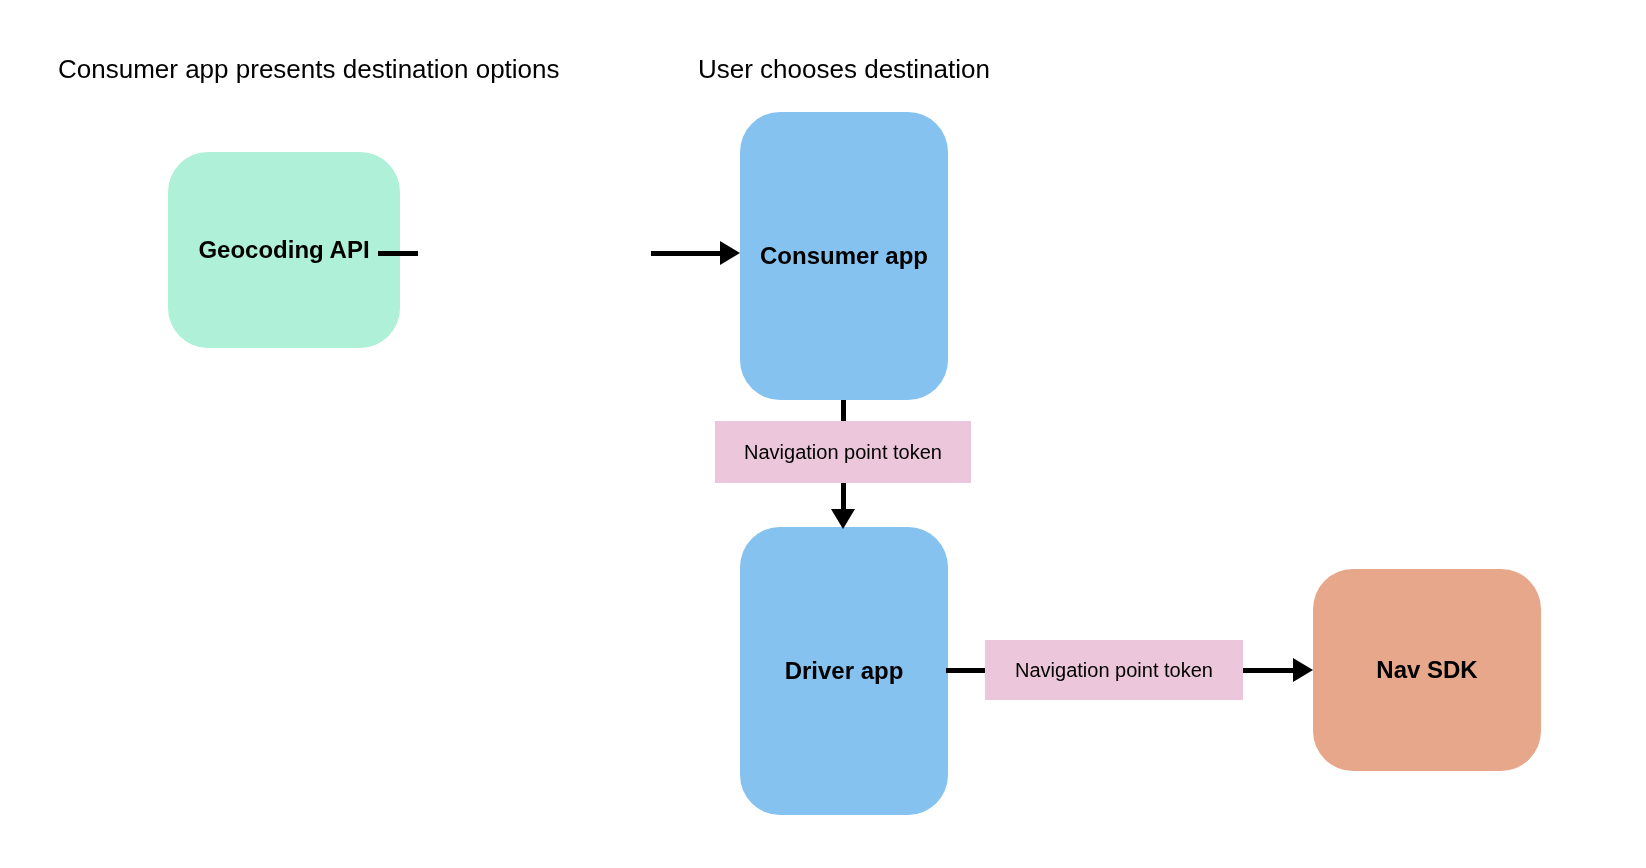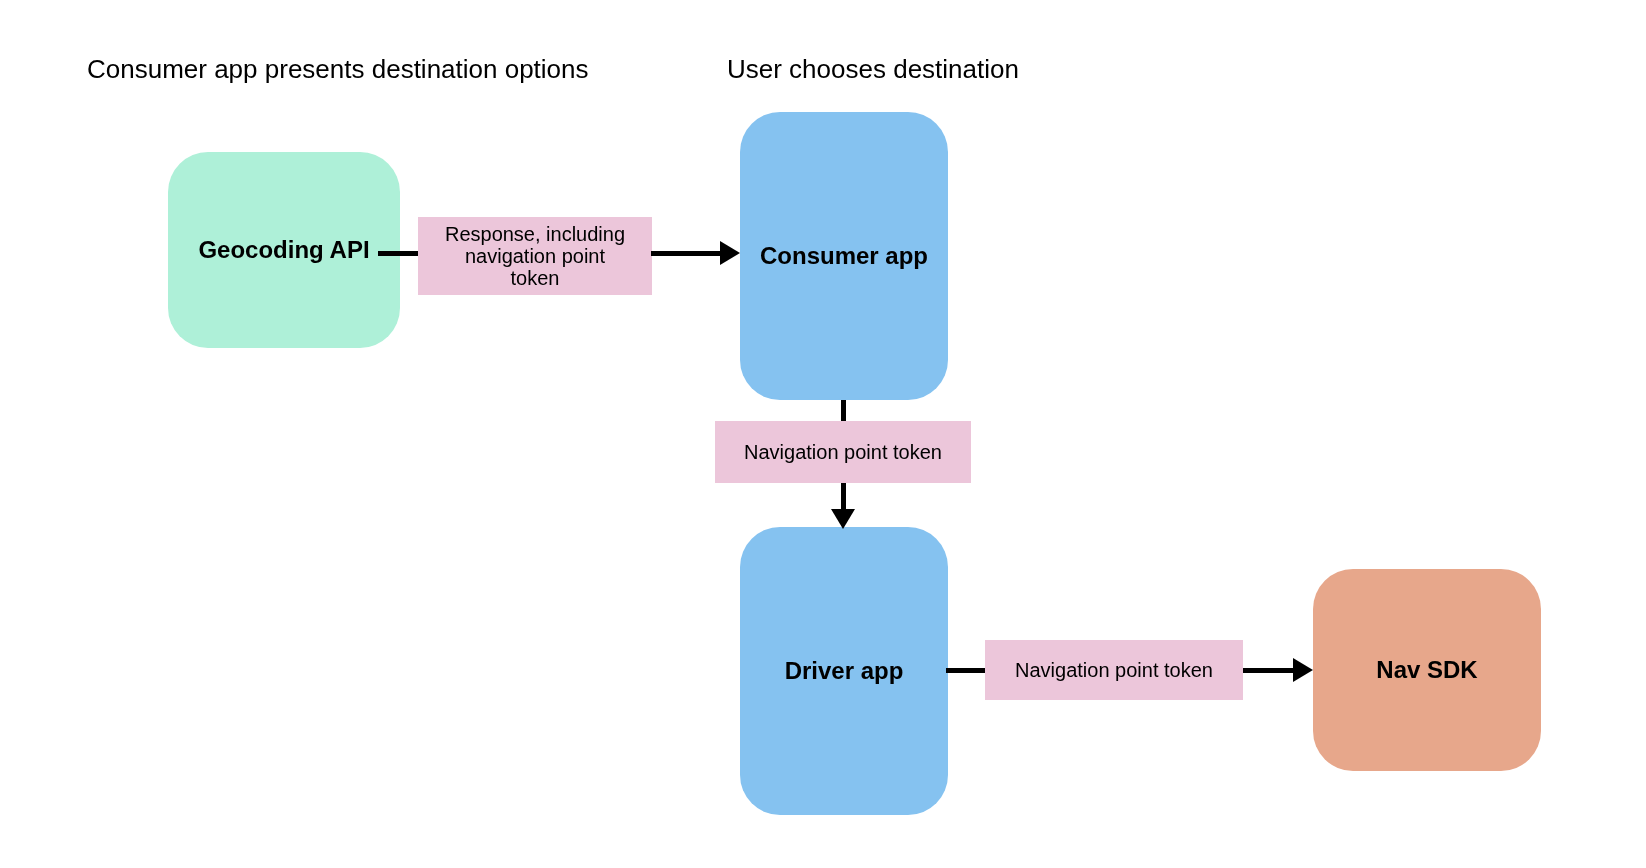--- a/index.html
+++ b/index.html
@@ -16,21 +16,20 @@
     color: #000000;
     overflow: hidden;
   }
   .lane-header {
     position: absolute;
     top: 54px;
     font-size: 26px;
     font-weight: 400;
     color: #000000;
     white-space: nowrap;
-    margin-left: 29px;
   }
   .node {
     position: absolute;
     border-radius: 40px;
     display: flex;
     align-items: center;
     justify-content: center;
     text-align: center;
     font-size: 24px;
     font-weight: 700;
@@ -111,25 +110,20 @@
   </div>
 
   <div class="node" id="node-driver" style="background-color: rgb(133, 194, 240);">
     <span>Driver app</span>
   </div>
 
   <div class="node" id="node-navsdk" style="background-color: rgb(231, 167, 139);">
     <span>Nav SDK</span>
   </div>
 
-  <div class="edge-label" id="edge-response" style="background-color: rgb(236, 198, 218);">
-    <span>Response, including
-navigation point
-token</span>
-  </div>
 
   <div class="edge-label" id="edge-token-down" style="background-color: rgb(236, 198, 218);">
     <span>Navigation point token</span>
   </div>
 
   <div class="edge-label" id="edge-token-right" style="background-color: rgb(236, 198, 218);">
     <span>Navigation point token</span>
   </div>
 
   <div class="connector" id="conn-geocoding-to-label"></div>

